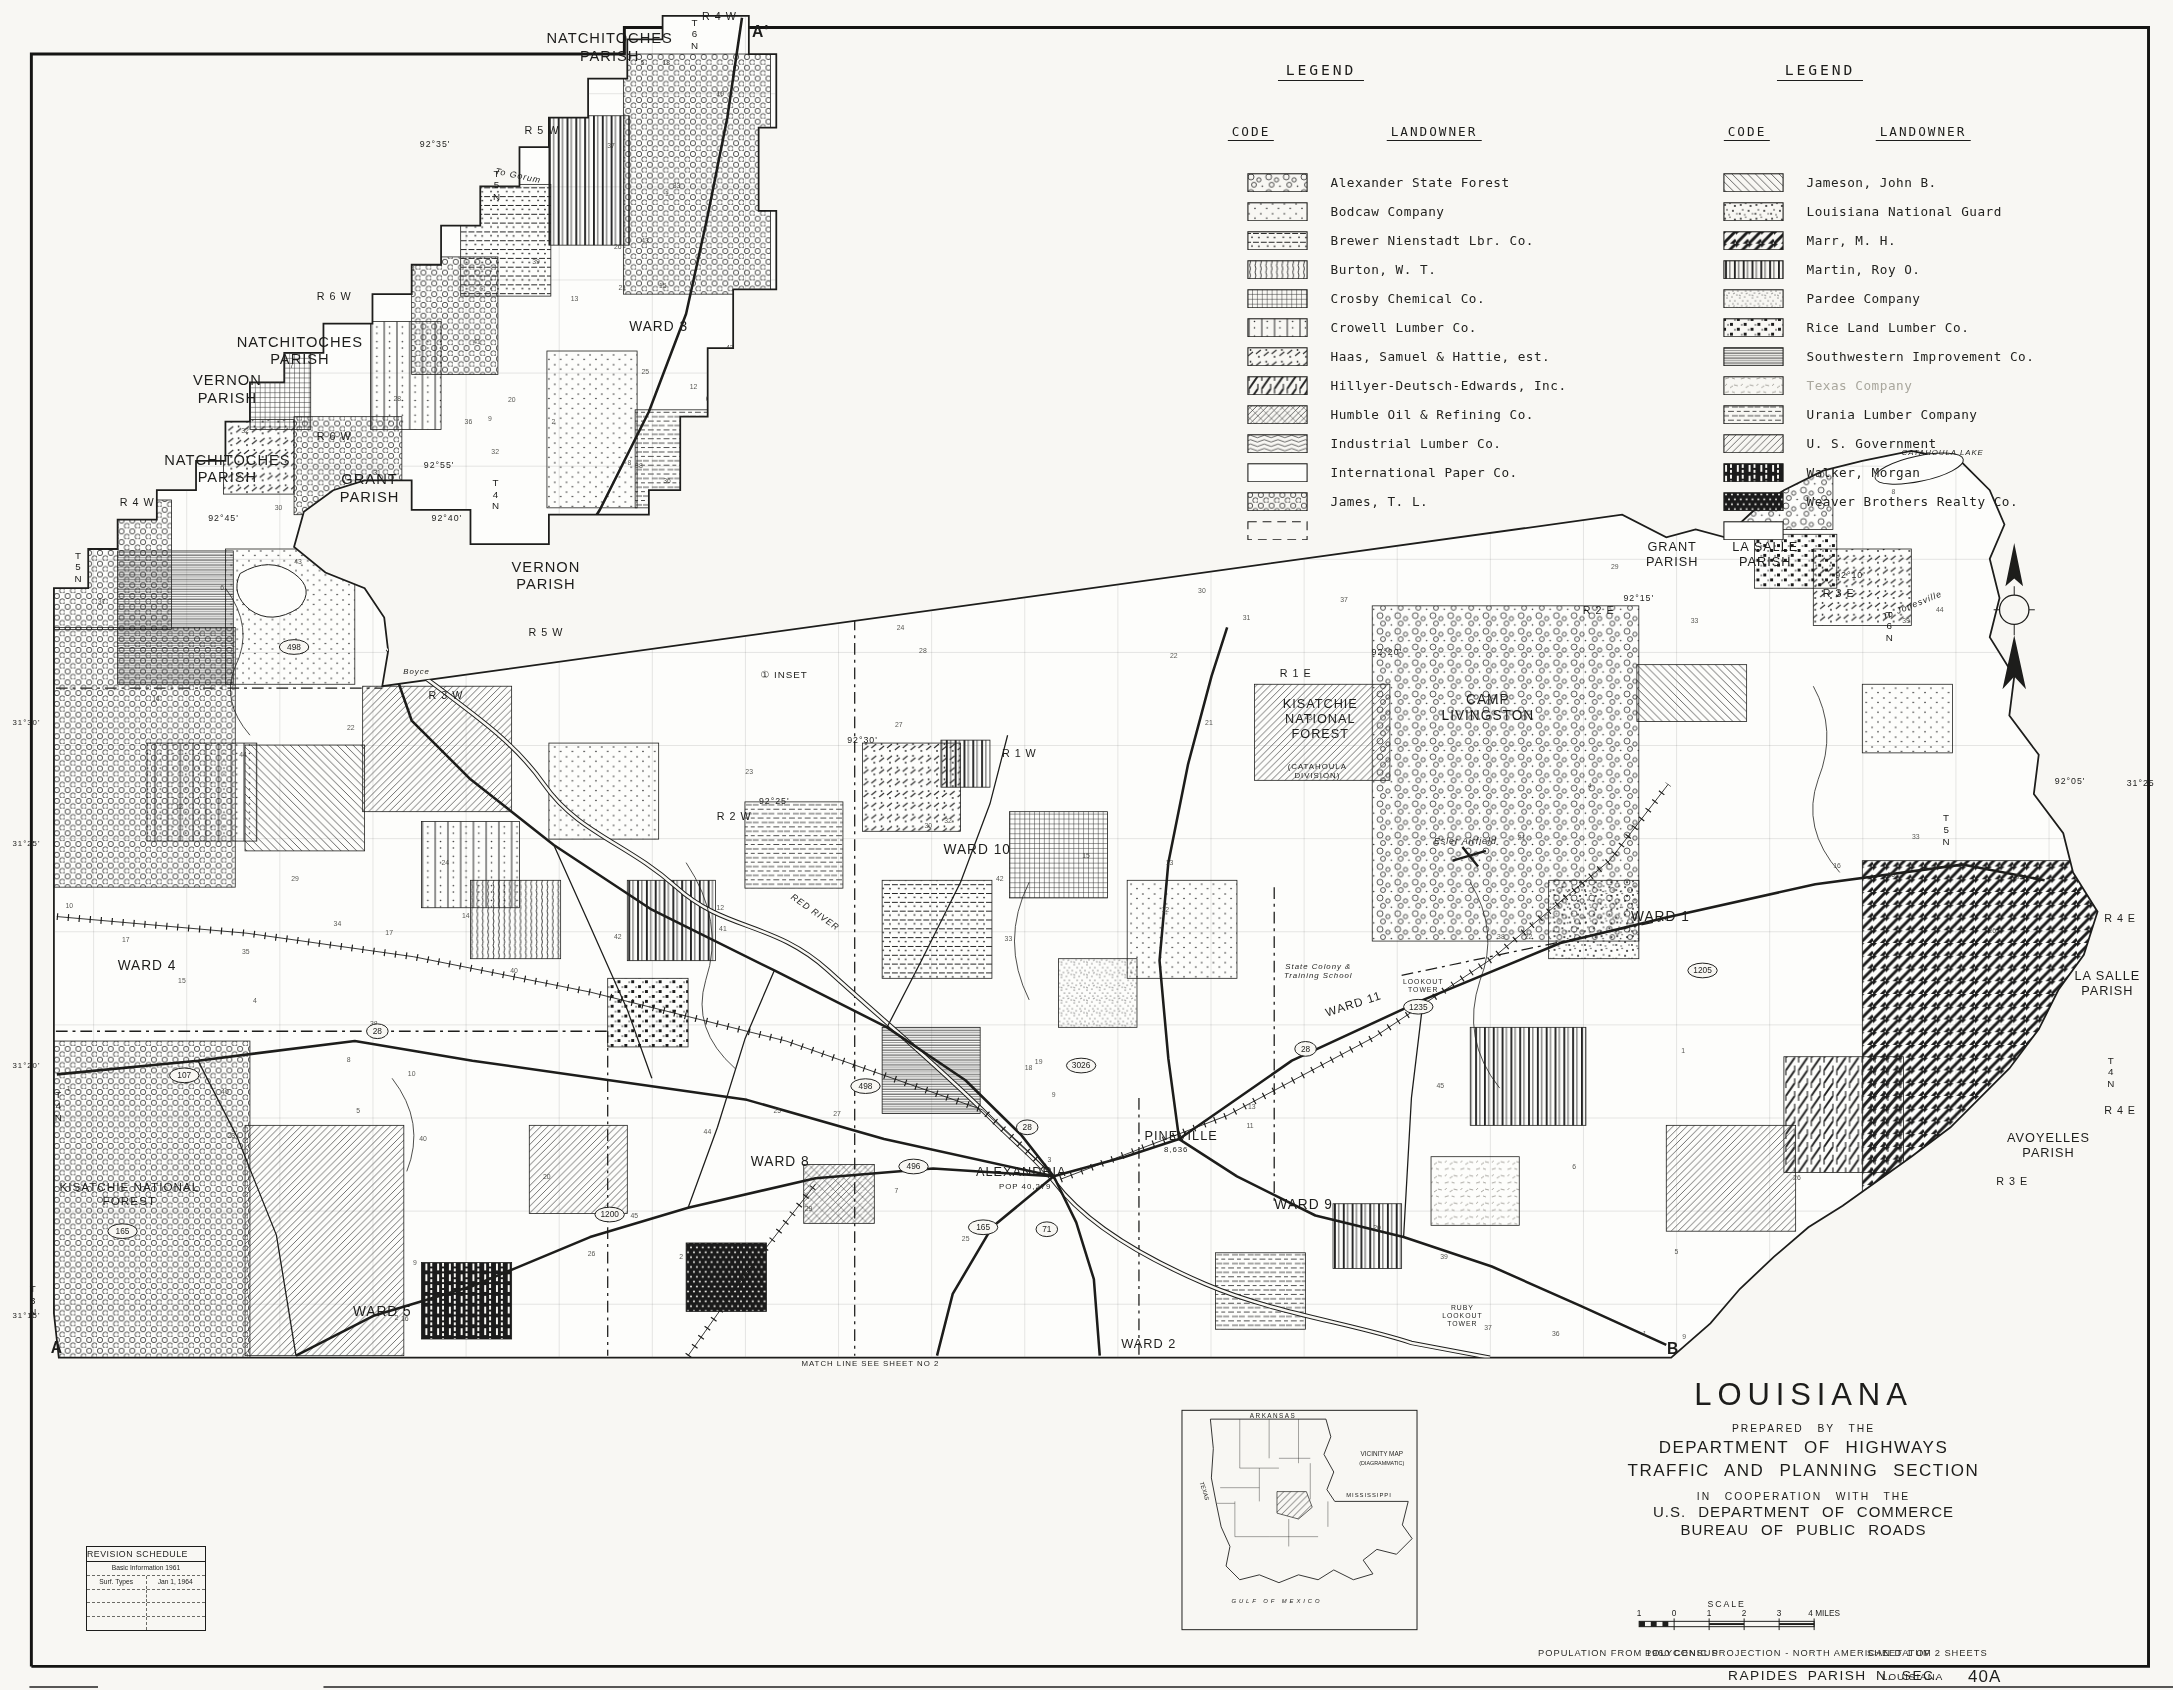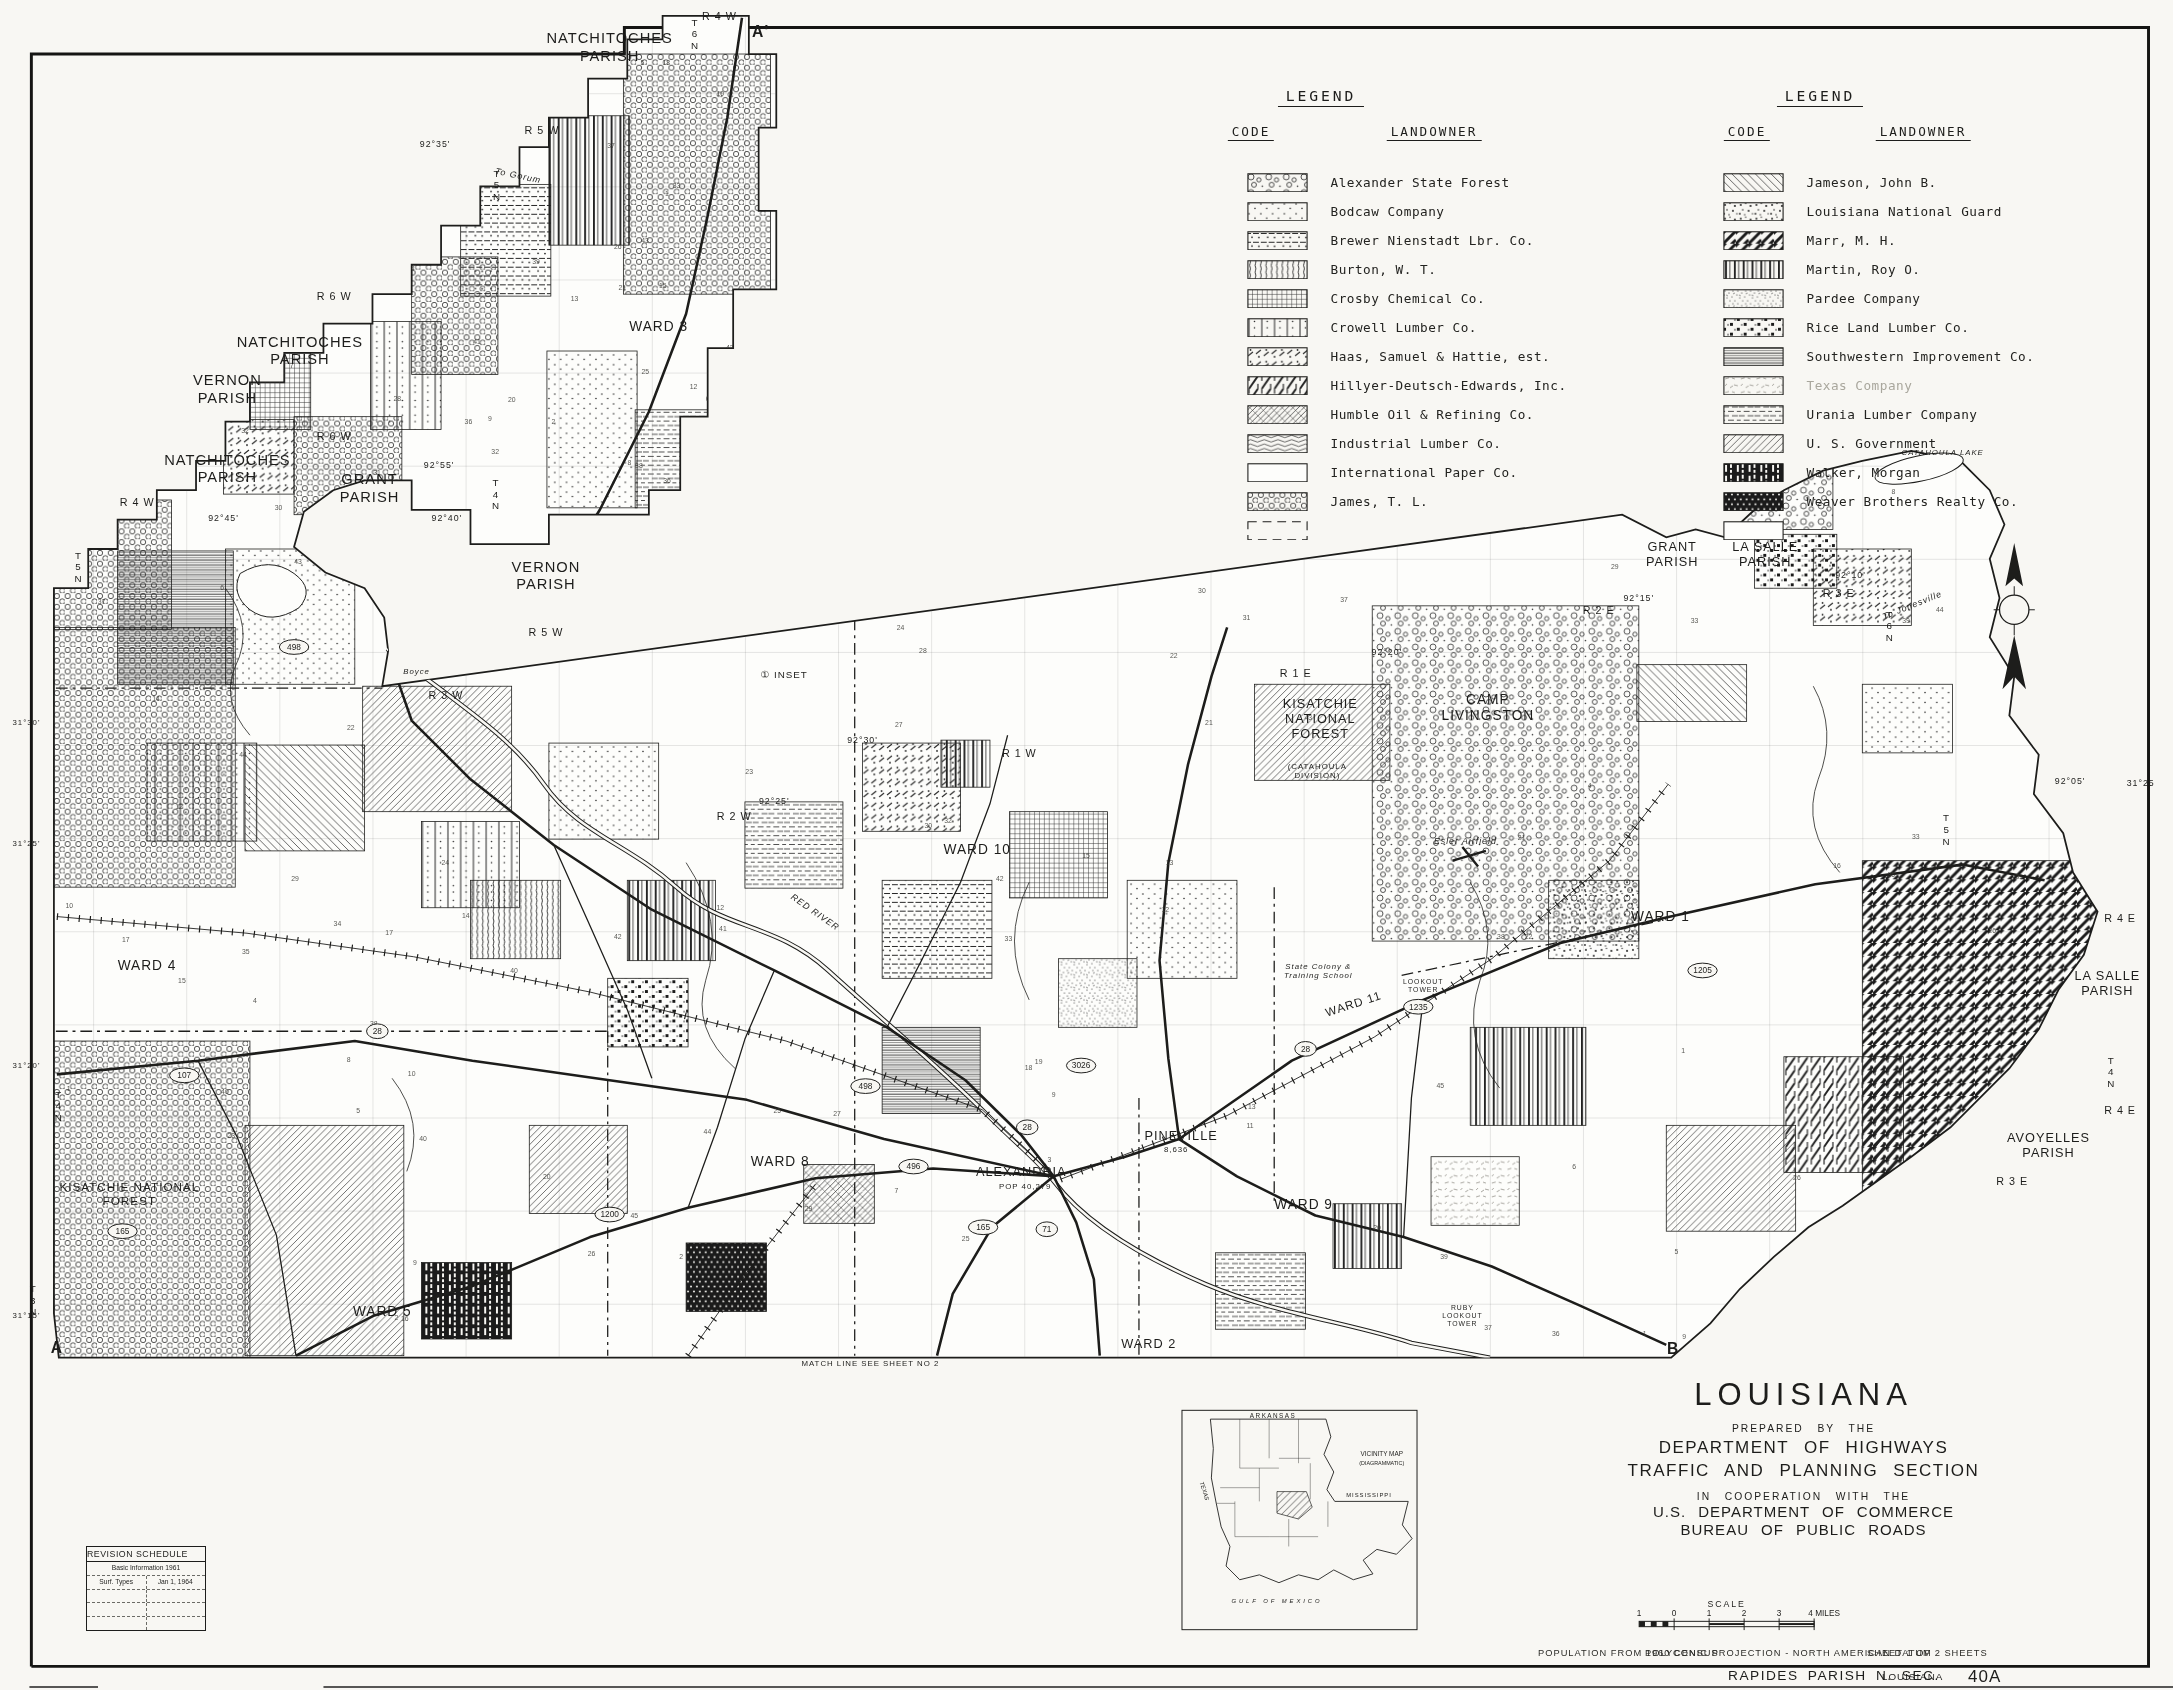--- a/index.html
+++ b/index.html
@@ -23,21 +23,21 @@
   .ml{font-family:"Liberation Sans",sans-serif;fill:#1d1d1b;text-anchor:middle;letter-spacing:1px;}
   .ml.it{font-style:italic;}
   .ml.b{font-weight:bold;}
   .tx{font-size:7px;fill:#3a3a35;text-anchor:middle;opacity:.85;font-family:"Liberation Sans",sans-serif;}
   .sh-t{font-size:8.5px;fill:#1d1d1b;text-anchor:middle;font-family:"Liberation Sans",sans-serif;}
 
   
   .legend{position:absolute;width:333px;height:510px;}
   .lg-title{position:absolute;top:2px;transform:translateX(-50%);
     font-family:"DejaVu Sans Mono",monospace;font-size:14.7px;letter-spacing:2.9px;
-    border-bottom:1.4px solid #1d1d1b;padding:0 7.8px 2px;margin-top:26px;}
+    border-bottom:1.4px solid #1d1d1b;padding:0 7.8px 2px;}
   .lg-head{position:absolute;top:65px;transform:translateX(-50%);
     font-family:"DejaVu Sans Mono",monospace;font-size:12.7px;letter-spacing:2px;
     border-bottom:1.2px solid #1d1d1b;padding:0 3.9px 1px;}
   .lg-rows{position:absolute;top:109px;left:29px;}
   .lg-row{display:flex;align-items:center;height:29px;}
   .lg-label{margin-left:22.5px;font-family:"DejaVu Sans Mono",monospace;font-size:12.7px;
     letter-spacing:0.5px;white-space:nowrap;color:#232320;}
   .lg-label.faded{color:#a9a79d;}
 
   

